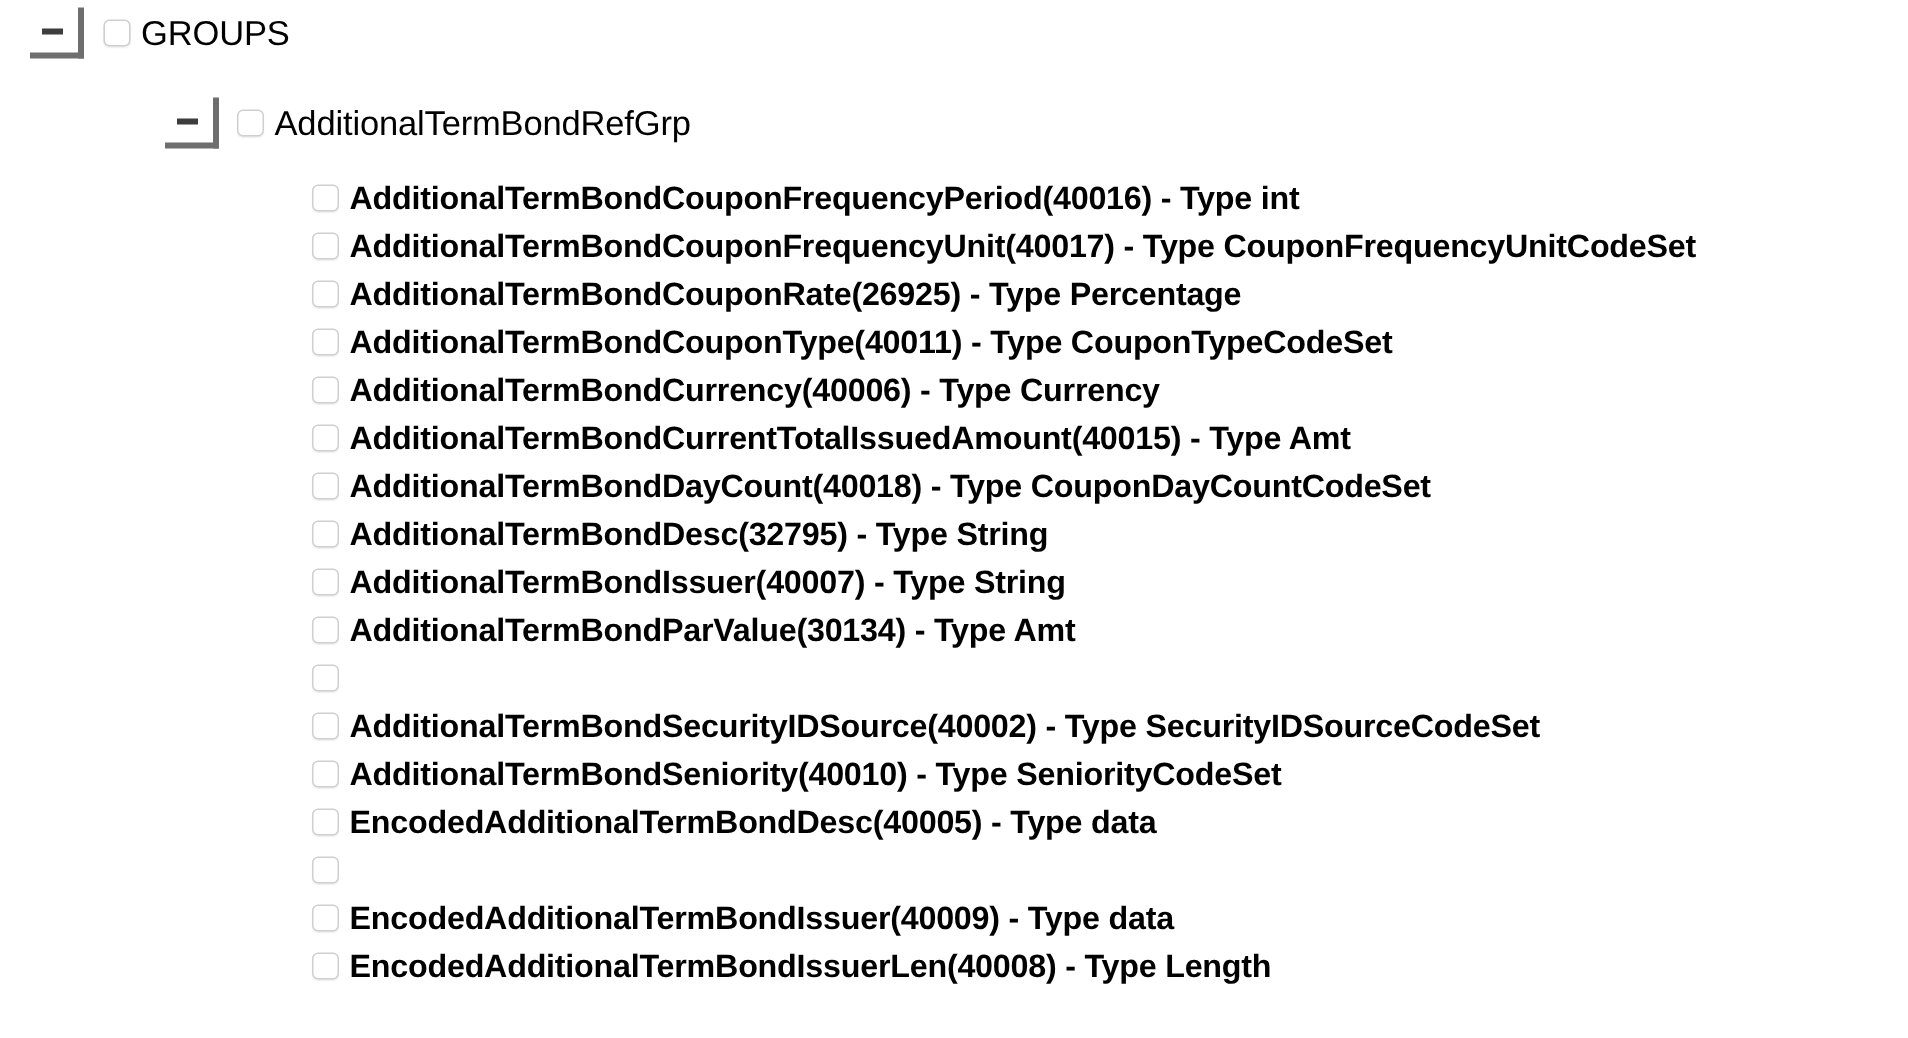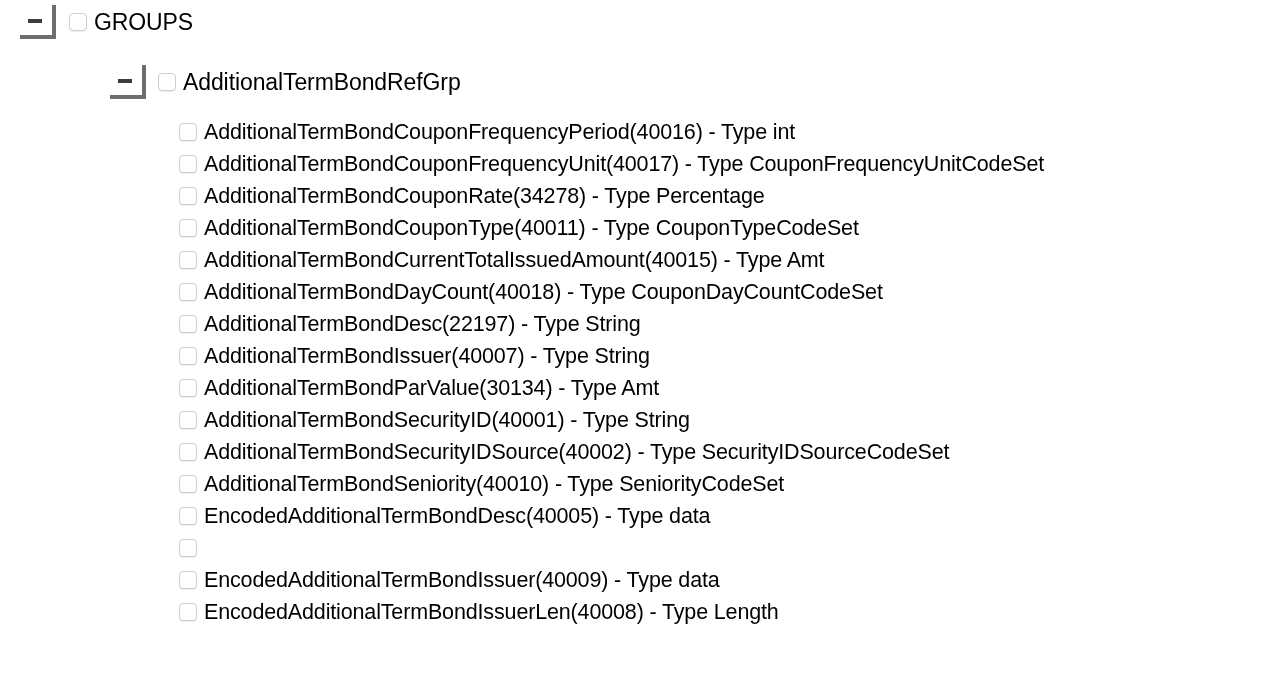--- a/index.html
+++ b/index.html
@@ -89,22 +89,23 @@
 
   #row-subgroup {
     left: 110px;
     top: 65px;
     align-items: center;
   }
   #row-subgroup .cbox { margin-left: 12px; }
 
   #leaf-list {
     position: absolute;
-    left: 179px;
+    left: 208px;
     top: 116px;
+    font-weight: bold;
   }
   .leaf-row {
     display: flex;
     align-items: center;
     height: 32px;
     white-space: nowrap;
   }
 </style>
 </head>
 <body>
@@ -131,49 +132,52 @@
       <div class="leaf-row">
         <span class="cbox"></span>
         <span class="leaf-label">AdditionalTermBondCouponFrequencyPeriod(40016) - Type int</span>
       </div>
       <div class="leaf-row">
         <span class="cbox"></span>
         <span class="leaf-label">AdditionalTermBondCouponFrequencyUnit(40017) - Type CouponFrequencyUnitCodeSet</span>
       </div>
       <div class="leaf-row">
         <span class="cbox"></span>
-        <span class="leaf-label">AdditionalTermBondCouponRate(34278) - Type Percentage</span>
+        <span class="leaf-label">AdditionalTermBondCouponRate(26925) - Type Percentage</span>
       </div>
       <div class="leaf-row">
         <span class="cbox"></span>
         <span class="leaf-label">AdditionalTermBondCouponType(40011) - Type CouponTypeCodeSet</span>
       </div>
       <div class="leaf-row">
         <span class="cbox"></span>
+        <span class="leaf-label">AdditionalTermBondCurrency(40006) - Type Currency</span>
+      </div>
+      <div class="leaf-row">
+        <span class="cbox"></span>
         <span class="leaf-label">AdditionalTermBondCurrentTotalIssuedAmount(40015) - Type Amt</span>
       </div>
       <div class="leaf-row">
         <span class="cbox"></span>
         <span class="leaf-label">AdditionalTermBondDayCount(40018) - Type CouponDayCountCodeSet</span>
       </div>
       <div class="leaf-row">
         <span class="cbox"></span>
-        <span class="leaf-label">AdditionalTermBondDesc(22197) - Type String</span>
+        <span class="leaf-label">AdditionalTermBondDesc(32795) - Type String</span>
       </div>
       <div class="leaf-row">
         <span class="cbox"></span>
         <span class="leaf-label">AdditionalTermBondIssuer(40007) - Type String</span>
       </div>
       <div class="leaf-row">
         <span class="cbox"></span>
         <span class="leaf-label">AdditionalTermBondParValue(30134) - Type Amt</span>
       </div>
       <div class="leaf-row">
         <span class="cbox"></span>
-        <span class="leaf-label">AdditionalTermBondSecurityID(40001) - Type String</span>
       </div>
       <div class="leaf-row">
         <span class="cbox"></span>
         <span class="leaf-label">AdditionalTermBondSecurityIDSource(40002) - Type SecurityIDSourceCodeSet</span>
       </div>
       <div class="leaf-row">
         <span class="cbox"></span>
         <span class="leaf-label">AdditionalTermBondSeniority(40010) - Type SeniorityCodeSet</span>
       </div>
       <div class="leaf-row">

